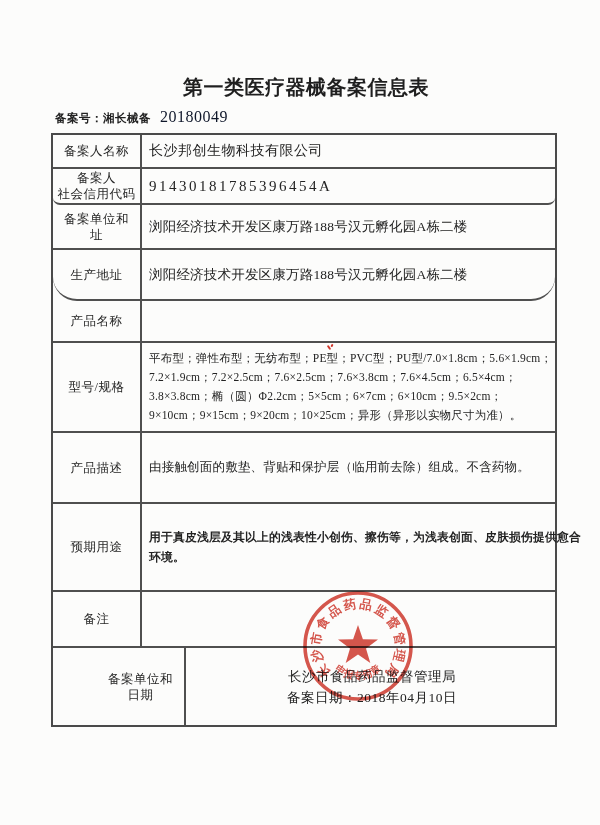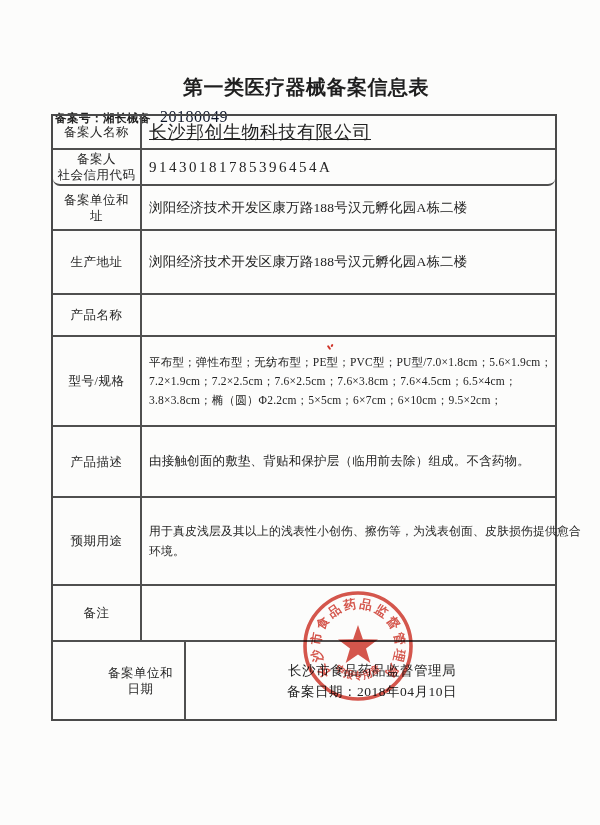--- a/index.html
+++ b/index.html
@@ -21,21 +21,21 @@
     font-size:20px;font-weight:700;letter-spacing:0.5px;color:#1f1f1f;
   }
 
   
   .filing-line{position:absolute;left:55px;top:108px;white-space:nowrap;}
   .fl-label{font-size:11.5px;font-weight:600;color:#222;letter-spacing:0.5px;}
   .fl-no{font-size:16px;color:#0f172a;margin-left:9px;letter-spacing:0.5px;}
 
   
   .tbl{
-    position:absolute;left:51px;top:114px;width:506px;
+    position:absolute;left:51px;top:133px;width:506px;
     border:2px solid #4a4a4a;
     box-sizing:border-box;
     background:transparent;
   }
   .row{display:flex;box-sizing:border-box;border-bottom:2px solid #4f4f4f;}
   .row:last-child{border-bottom:none;}
   .lbl{
     width:89px;flex:0 0 89px;box-sizing:border-box;
     border-right:2px solid #4f4f4f;
     display:flex;flex-direction:column;justify-content:center;align-items:center;
@@ -44,35 +44,35 @@
   }
   .val{
     flex:1;box-sizing:border-box;
     display:flex;flex-direction:column;justify-content:center;
     padding:2px 4px 2px 7px;
     color:#232323;
   }
   .r1{height:34px;}
   .r2{height:36px;border-radius:7px;}
   .r3{height:45px;}
-  .r4{height:64px;}
+  .r4{height:51px;border-radius:24px;}
   .r5{height:42px;}
   .r6{height:90px;}
   .r7{height:71px;}
   .r8{height:88px;}
   .r9{height:56px;}
   .r10{height:77px;margin-left:44px;}
 
-  .v14{font-size:18px;letter-spacing:0.5px;text-decoration:underline;}
+  .v14{font-size:14px;letter-spacing:0.5px;}
   .code{font-size:15px;letter-spacing:2.5px;}
   .v13{font-size:13.5px;letter-spacing:0.2px;}
   .v12{font-size:12px;}
   .v125{font-size:12.5px;letter-spacing:0.2px;}
   .spec .line{font-size:11.5px;line-height:19px;white-space:nowrap;letter-spacing:0.2px;}
-  .use .line{font-size:11.8px;line-height:20px;white-space:nowrap;letter-spacing:0.2px;}
+  .use .line{font-size:11.8px;line-height:20px;white-space:nowrap;letter-spacing:0.2px;font-weight:bold;}
   .centered{align-items:center;text-align:center;}
   .centered .line{font-size:13.5px;line-height:21px;letter-spacing:0.5px;white-space:nowrap;}
 
   
   .stamp{
     position:absolute;left:288px;top:575px;width:140px;height:140px;
     opacity:0.83;mix-blend-mode:multiply;pointer-events:none;
   }
   .stamp text{font-family:"Liberation Serif","DejaVu Serif",serif;font-weight:700;}
 
@@ -145,20 +145,21 @@
     </div>
 
     <div class="row r6">
       <div class="lbl">
         <span>型号/规格</span>
       </div>
       <div class="val spec">
         <div class="line">平布型；弹性布型；无纺布型；PE型；PVC型；PU型/7.0×1.8cm；5.6×1.9cm；</div>
         <div class="line">7.2×1.9cm；7.2×2.5cm；7.6×2.5cm；7.6×3.8cm；7.6×4.5cm；6.5×4cm；</div>
         <div class="line">3.8×3.8cm；椭（圆）Φ2.2cm；5×5cm；6×7cm；6×10cm；9.5×2cm；</div>
+        <div class="line">9×10cm；9×15cm；9×20cm；10×25cm；异形（异形以实物尺寸为准）。</div>
       </div>
     </div>
 
     <div class="row r7">
       <div class="lbl">
         <span>产品描述</span>
       </div>
       <div class="val">
         <span class="v125">由接触创面的敷垫、背贴和保护层（临用前去除）组成。不含药物。</span>
       </div>

